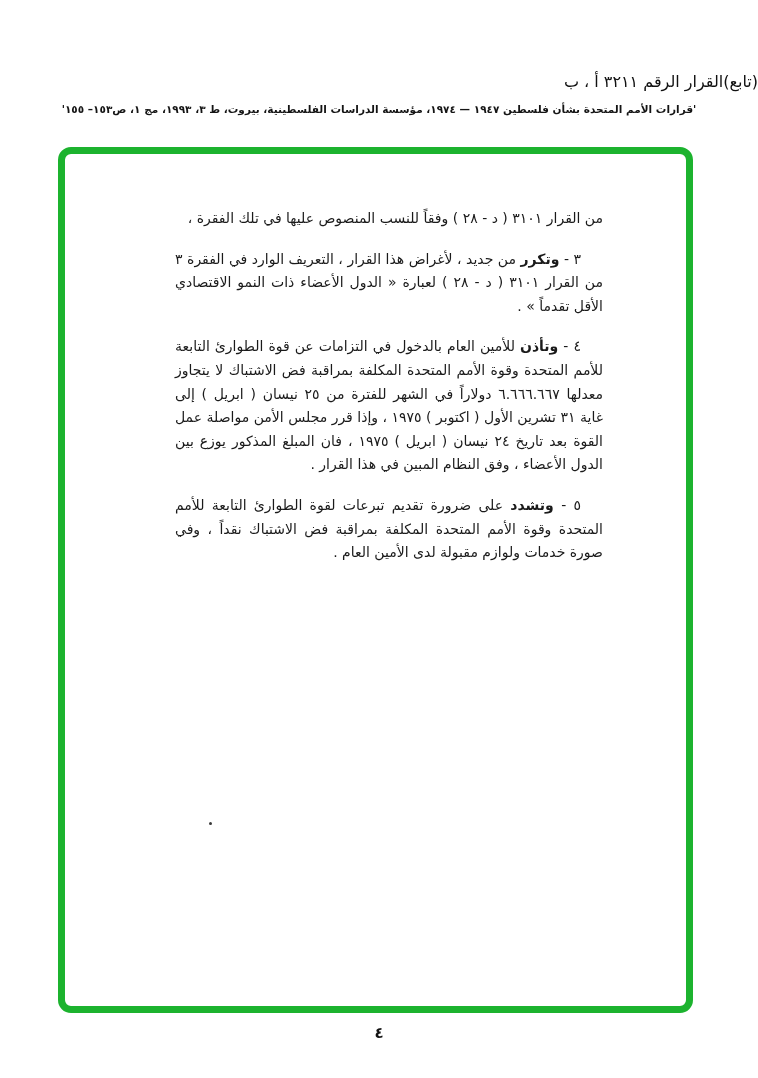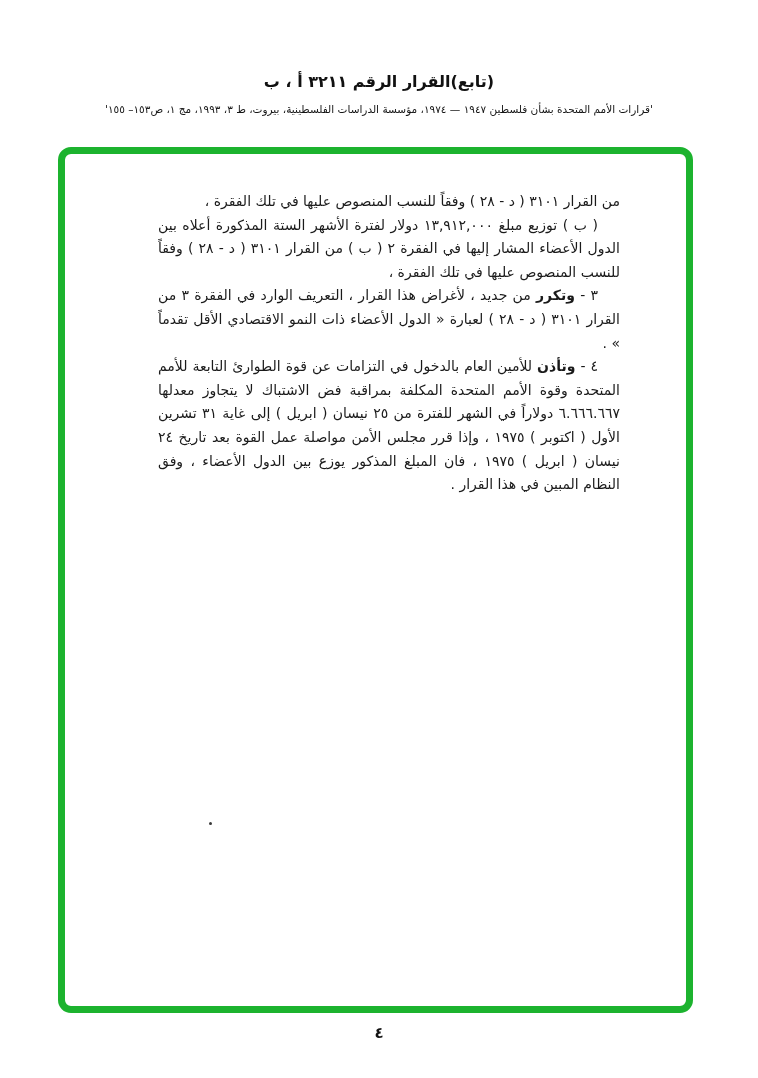--- a/index.html
+++ b/index.html
@@ -13,35 +13,35 @@
     position: relative;
     font-family: "DejaVu Sans", sans-serif;
     color: #161616;
     overflow: hidden;
   }
   .page-title {
     position: absolute;
     top: 72px;
     left: 0;
     right: 0;
-    text-align: center;
+    text-align: right;
     direction: rtl;
-    font-weight: bold;
+    font-weight: normal;
     font-size: 16px;
     letter-spacing: 0.2px;
     color: #111;
   }
   .source-citation {
     position: absolute;
     top: 103px;
     left: 0;
     right: 0;
     text-align: center;
     direction: rtl;
-    font-weight: normal;
+    font-weight: bold;
     font-size: 10.5px;
     color: #141414;
     white-space: nowrap;
   }
   .doc-frame {
     position: absolute;
     left: 58px;
     top: 147px;
     width: 621px;
     height: 852px;
@@ -54,21 +54,21 @@
     top: 36px;
     right: 66px;
     width: 462px;
     direction: rtl;
     text-align: justify;
     font-size: 14px;
     line-height: 23.6px;
     color: #1a1a1a;
   }
   .doc-body p {
-    margin: 0;
+    margin: 17px;
     padding: 0;
   }
   .doc-body p.indent {
     text-indent: 22px;
   }
   .doc-body b.lead {
     font-weight: bold;
   }
   .artifact-dot {
     position: absolute;
@@ -94,21 +94,21 @@
 <body>
 
 <header>
   <div class="page-title">(تابع)القرار الرقم ٣٢١١ أ ، ب</div>
   <div class="source-citation">'قرارات الأمم المتحدة بشأن فلسطين ١٩٤٧ — ١٩٧٤، مؤسسة الدراسات الفلسطينية، بيروت، ط ٣، ١٩٩٣، مج ١، ص١٥٣– ١٥٥'</div>
 </header>
 
 <div class="doc-frame">
   <div class="doc-body">
     <p><span></span><b class="lead"></b><span>من القرار ٣١٠١ ( د - ٢٨ ) وفقاً للنسب المنصوص عليها في تلك الفقرة ،</span></p>
-    <p class="indent"><span>( ب ) </span><b class="lead"></b><span>توزيع مبلغ ١٣,٩١٢,٠٠٠ دولار لفترة الأشهر الستة المذكورة أعلاه بين الدول الأعضاء المشار إليها في الفقرة ٢ ( ب ) من القرار ٣١٠١ ( د - ٢٨ ) وفقاً للنسب المنصوص عليها في تلك الفقرة ،</span></p>
     <p class="indent"><span>٣ - </span><b class="lead">وتكرر</b><span> من جديد ، لأغراض هذا القرار ، التعريف الوارد في الفقرة ٣ من القرار ٣١٠١ ( د - ٢٨ ) لعبارة « الدول الأعضاء ذات النمو الاقتصادي الأقل تقدماً » .</span></p>
     <p class="indent"><span>٤ - </span><b class="lead">وتأذن</b><span> للأمين العام بالدخول في التزامات عن قوة الطوارئ التابعة للأمم المتحدة وقوة الأمم المتحدة المكلفة بمراقبة فض الاشتباك لا يتجاوز معدلها ٦.٦٦٦.٦٦٧ دولاراً في الشهر للفترة من ٢٥ نيسان ( ابريل ) إلى غاية ٣١ تشرين الأول ( اكتوبر ) ١٩٧٥ ، وإذا قرر مجلس الأمن مواصلة عمل القوة بعد تاريخ ٢٤ نيسان ( ابريل ) ١٩٧٥ ، فان المبلغ المذكور يوزع بين الدول الأعضاء ، وفق النظام المبين في هذا القرار .</span></p>
+    <p class="indent"><span>٥ - </span><b class="lead">وتشدد</b><span> على ضرورة تقديم تبرعات لقوة الطوارئ التابعة للأمم المتحدة وقوة الأمم المتحدة المكلفة بمراقبة فض الاشتباك نقداً ، وفي صورة خدمات ولوازم مقبولة لدى الأمين العام .</span></p>
   </div>
 </div>
 
 <div class="artifact-dot"></div>
 
 <div class="page-number">٤</div>
 
 </body></html>

